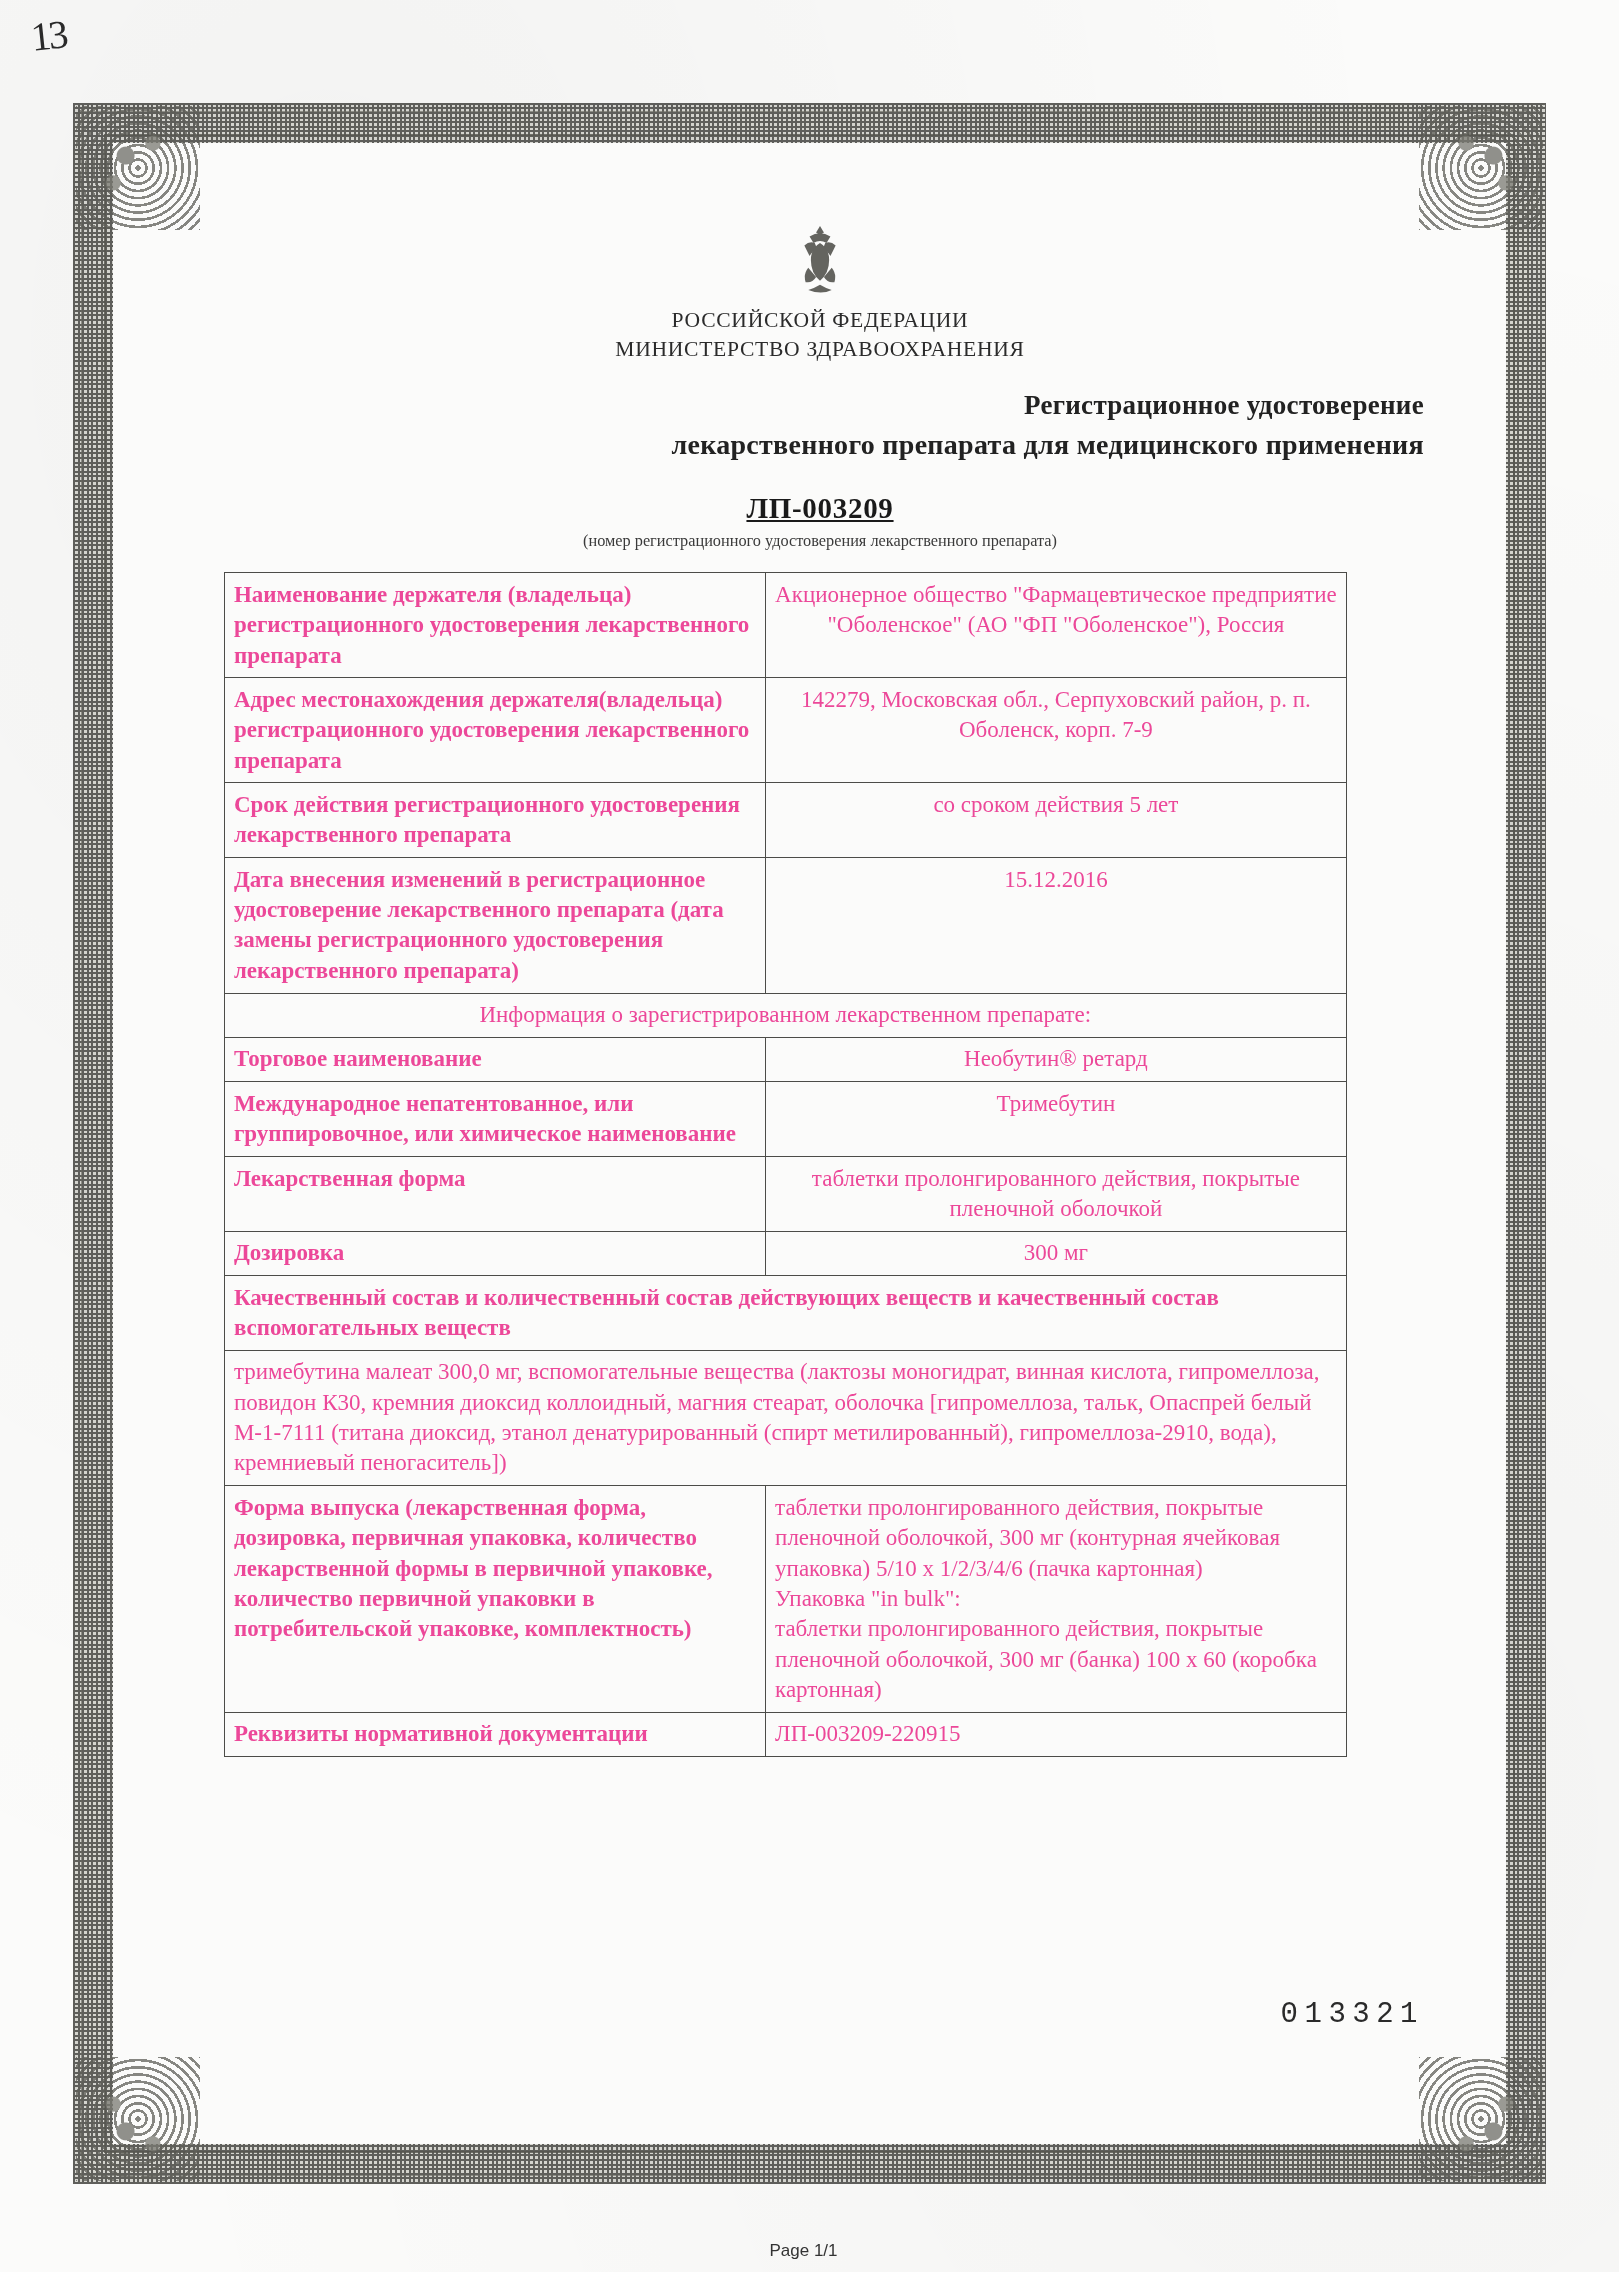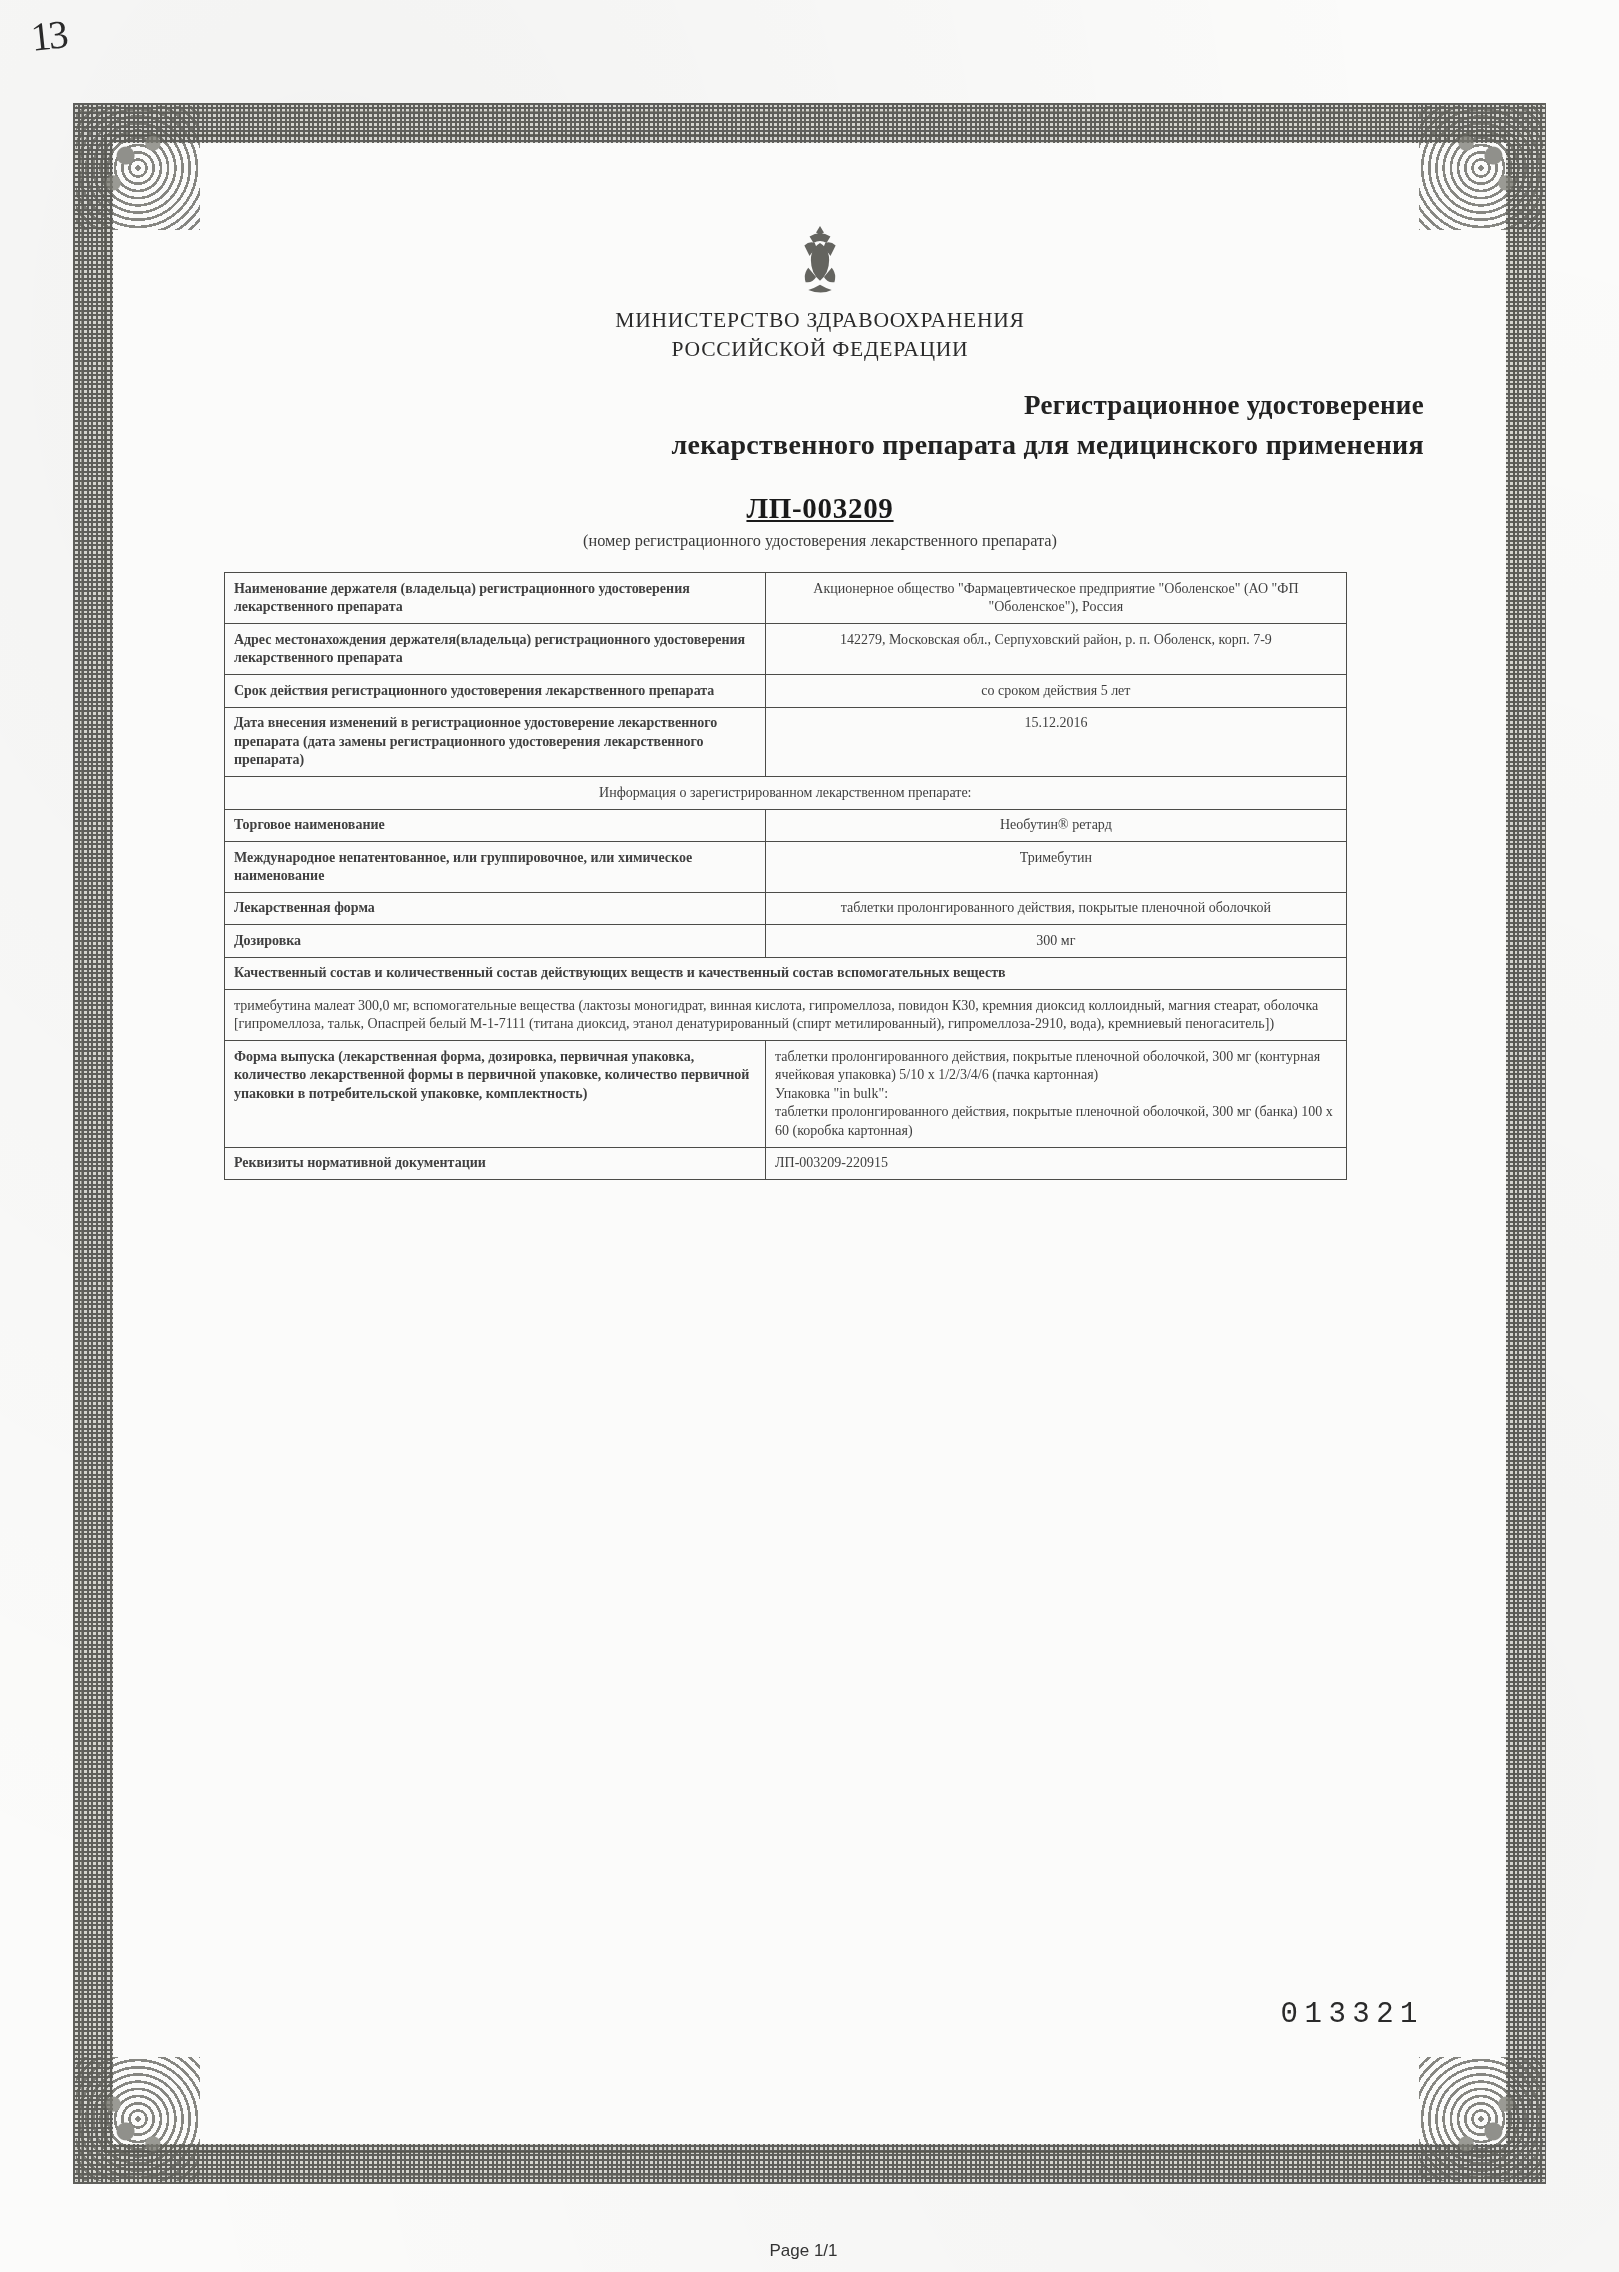--- a/index.html
+++ b/index.html
@@ -148,23 +148,23 @@
     margin-top: 21px;
     width: 1123px;
     margin-left: 7.8px;
     border-collapse: collapse;
     table-layout: fixed;
   }
   table.reg td {
     border: 1.3px solid #4c4c48;
     padding: 6.5px 9.1px;
     vertical-align: top;
-    font-size: 14px;
+    font-size: 23px;
     line-height: 1.32;
-    color: #404040;
+    color: #ec4899;
   }
   td.lbl {
     width: 522px;
     font-weight: bold;
   }
   td.val {
     text-align: center;
   }
   td.val.left {
     text-align: left;
@@ -241,22 +241,22 @@
         <path d="M70 36 q-8 -8 -16 -4 l-4 10 q8 2 12 10 Z"></path>
         <path d="M46 32 q14 8 14 26 q0 20 -14 32 q-14 -12 -14 -32 q0 -18 14 -26 Z"></path>
         <path d="M28 70 q-8 10 -4 22 q10 2 16 -8 Z"></path>
         <path d="M64 70 q8 10 4 22 q-10 2 -16 -8 Z"></path>
         <path d="M46 96 q-10 6 -18 8 q20 8 36 0 q-8 -2 -18 -8 Z"></path>
       </g>
     </svg>
   </div>
 
   <div class="ministry">
+    <div>РОССИЙСКОЙ ФЕДЕРАЦИИ</div>
     <div>МИНИСТЕРСТВО ЗДРАВООХРАНЕНИЯ</div>
-    <div>РОССИЙСКОЙ ФЕДЕРАЦИИ</div>
   </div>
 
   <div class="rc-title">
     <div>Регистрационное удостоверение</div>
     <div class="l2">лекарственного препарата для медицинского применения</div>
   </div>
 
   <div class="rc-number">ЛП-003209</div>
   <div class="rc-number-cap">(номер регистрационного удостоверения лекарственного препарата)</div>
 

